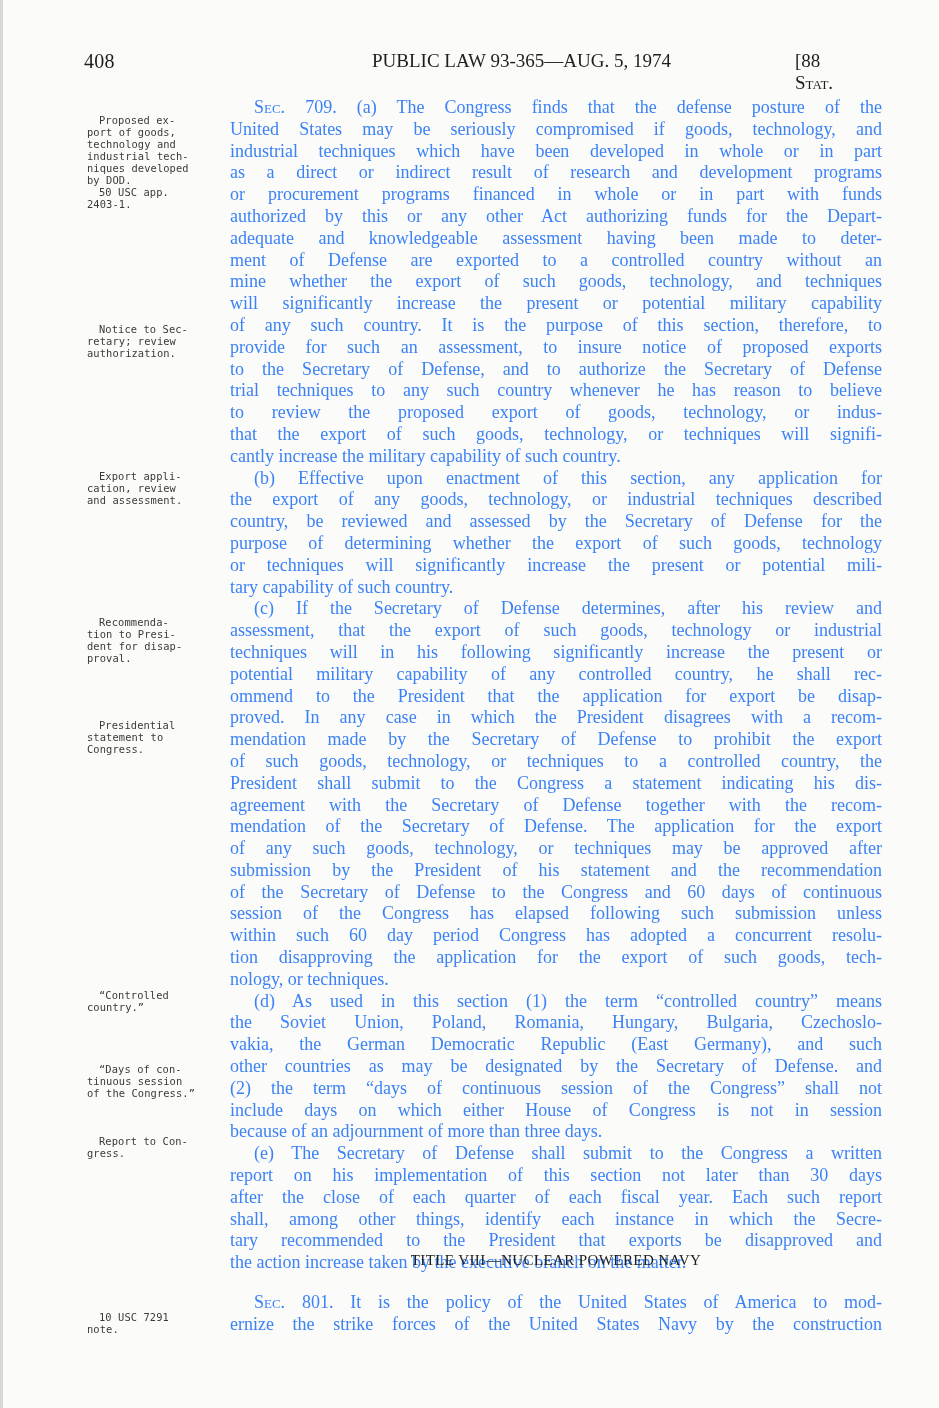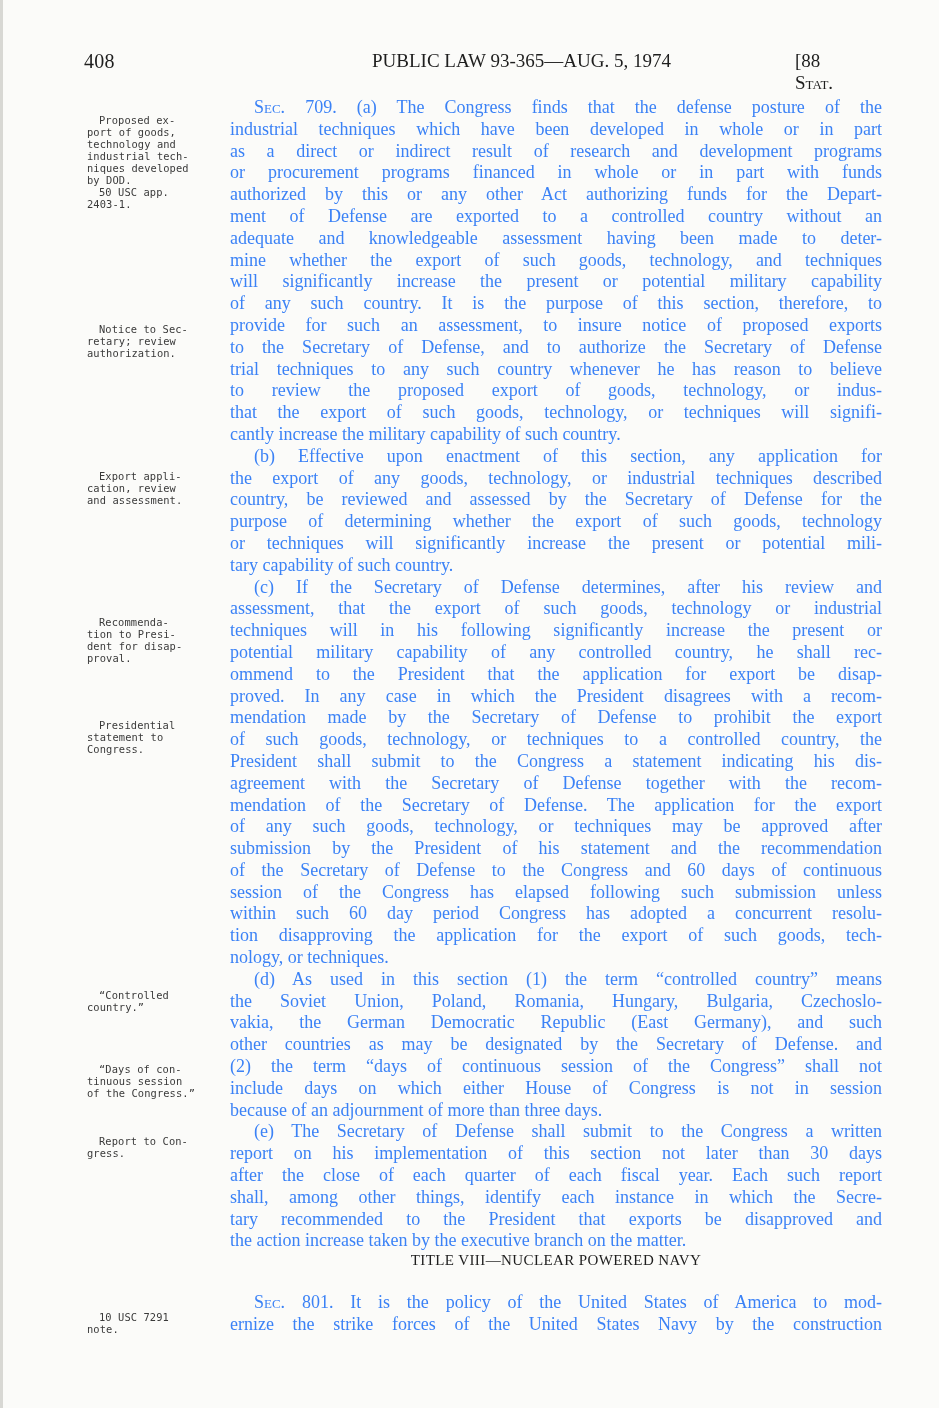--- a/index.html
+++ b/index.html
@@ -121,26 +121,27 @@
   <span class="ln">gress.</span>
 </div>
 
 <div class="note" style="top:1295px">
   <span class="ln indent">10 USC 7291</span>
   <span class="ln">note.</span>
 </div>
 
 <div class="body" style="top:97px">
   <span class="ln ind"><span class="sc">Sec.</span><span> 709. (a) The Congress finds that the defense posture of the</span></span>
+  <span class="ln">United States may be seriously compromised if goods, technology, and</span>
   <span class="ln">industrial techniques which have been developed in whole or in part</span>
   <span class="ln">as a direct or indirect result of research and development programs</span>
   <span class="ln">or procurement programs financed in whole or in part with funds</span>
   <span class="ln">authorized by this or any other Act authorizing funds for the Depart-</span>
+  <span class="ln">adequate and knowledgeable assessment having been made to deter-</span>
   <span class="ln">ment of Defense are exported to a controlled country without an</span>
-  <span class="ln">adequate and knowledgeable assessment having been made to deter-</span>
   <span class="ln">mine whether the export of such goods, technology, and techniques</span>
   <span class="ln">will significantly increase the present or potential military capability</span>
   <span class="ln">of any such country. It is the purpose of this section, therefore, to</span>
   <span class="ln">provide for such an assessment, to insure notice of proposed exports</span>
   <span class="ln">to the Secretary of Defense, and to authorize the Secretary of Defense</span>
   <span class="ln">trial techniques to any such country whenever he has reason to believe</span>
   <span class="ln">to review the proposed export of goods, technology, or indus-</span>
   <span class="ln">that the export of such goods, technology, or techniques will signifi-</span>
   <span class="ln last">cantly increase the military capability of such country.</span>
   <span class="ln ind">(b) Effective upon enactment of this section, any application for</span>

